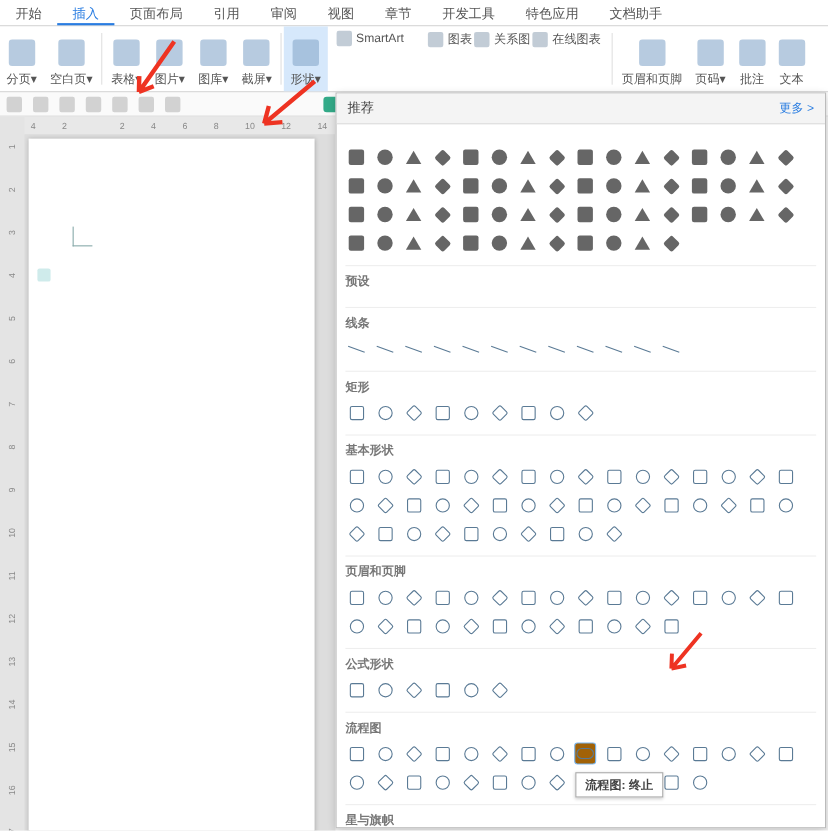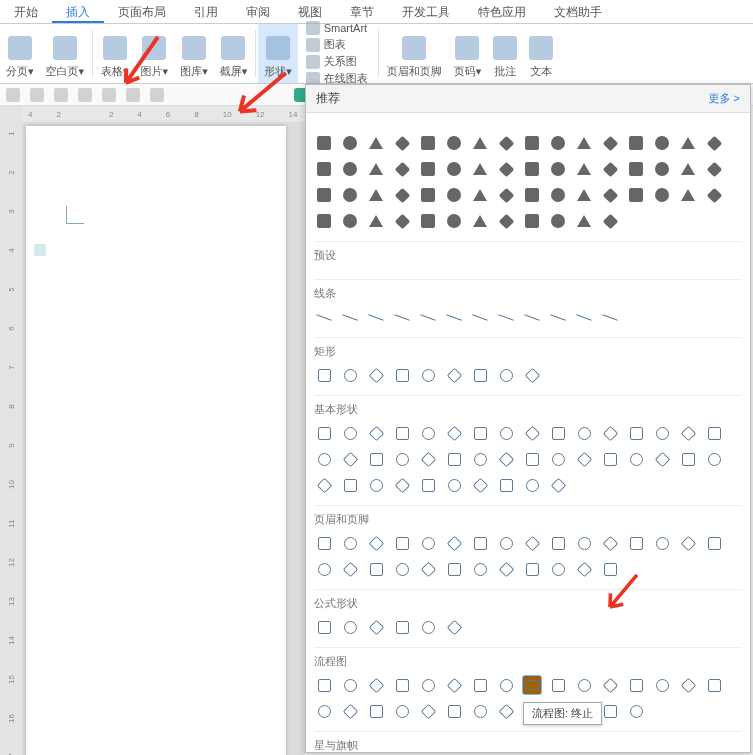--- a/index.html
+++ b/index.html
@@ -21,21 +21,21 @@
   .v-ruler { width:22px; background:#e4e4e4; font-size:8px; color:#888; display:flex; flex-direction:column; align-items:center; padding-top:8px;}
   .v-ruler span { margin:15px 0; transform:rotate(-90deg);}
   .doc-area { width:283px; position:relative; background:#ddd; }
   .h-ruler { height:16px; background:#e8e8e8; font-size:8px; color:#888; display:flex; gap:24px; padding-left:6px; align-items:center; white-space:nowrap; overflow:hidden;}
   .page { margin:4px 0 0 4px; width:260px; height:640px; background:#fff; box-shadow:0 0 4px rgba(0,0,0,.25); position:relative;}
   .page-corner { position:absolute; top:80px; left:40px; width:18px; height:18px; border-left:1px solid #8aa; border-bottom:1px solid #8aa;}
   .page-mark { position:absolute; top:118px; left:8px; width:12px;height:12px;background:#8cc;opacity:.4;border-radius:2px;}
   .shapes-panel { position:absolute; top:84px; left:305px; width:446px; height:669px; background:#fff; border:1px solid #bbb; box-shadow:0 2px 8px rgba(0,0,0,.2); font-size:12px; overflow:hidden;}
   .panel-head { display:flex; justify-content:space-between; align-items:center; padding:5px 10px; background:#f4f4f4; border-bottom:1px solid #ddd; color:#444;}
   .more { color:#2a7de1; font-size:11px; cursor:pointer;}
-  .panel-body { padding:4px 8px 4px 8px; height:640px; overflow:hidden;}
+  .panel-body { padding:4px 8px 4px 8px; height:640px; overflow:hidden;font-weight:bold;}
   .cat { margin:4px 0 2px 0; }
   .cat-title { color:#777; font-size:11px; padding:6px 0 2px 0; border-top:1px solid #eee;}
   .cat:first-child .cat-title { border-top:none;}
   .shape-grid { display:flex; flex-wrap:wrap; gap:6px 6px; padding:4px 0 6px 0;}
   .shape { width:20px; height:20px; display:flex; align-items:center; justify-content:center; cursor:pointer; position:relative;}
   .shape.hl { background:#a16207; border:1px solid #7ab6f0; border-radius:3px;}
   .s-fill { width:14px; height:14px; background:#666; border-radius:2px; }
   .s-out { width:13px; height:13px; border:1.3px solid #5a7a95; border-radius:2px; background:transparent;}
   .s-circ { border-radius:50%;}
   .s-tri { width:0;height:0;border-left:7px solid transparent;border-right:7px solid transparent;border-bottom:12px solid #666;}
@@ -90,26 +90,26 @@
     </div>
     <div class="ribbon-btn">
       <div class="ribbon-icon"></div>
       <div class="ribbon-label">截屏▾</div>
     </div>
     <div class="sep"></div>
     <div class="ribbon-btn active">
       <div class="ribbon-icon"></div>
       <div class="ribbon-label">形状▾</div>
     </div>
-    <div class="ribbon-btn" style="flex-direction: column; align-items: flex-start; justify-content: center; gap: 2px; padding: 4px 8px;">
+    <div class="ribbon-btn" style="flex-direction: row; align-items: flex-start; justify-content: center; gap: 2px; padding: 4px 8px;">
       <div style="display: flex; align-items: center; gap: 4px;">
         <div style="width: 14px; height: 14px; background: rgb(153, 170, 187); opacity: 0.6; border-radius: 2px;"></div>
         <span>SmartArt</span>
       </div>
-      <div style="display: flex; align-items: center; gap: 4px;">
+      <div style="display: flex; align-items: center; gap: 4px; margin-left: 20px;">
         <div style="width: 14px; height: 14px; background: rgb(153, 170, 187); opacity: 0.6; border-radius: 2px;"></div>
         <span>图表</span>
       </div>
       <div style="display: flex; align-items: center; gap: 4px;">
         <div style="width: 14px; height: 14px; background: rgb(153, 170, 187); opacity: 0.6; border-radius: 2px;"></div>
         <span>关系图</span>
       </div>
       <div style="display: flex; align-items: center; gap: 4px;">
         <div style="width: 14px; height: 14px; background: rgb(153, 170, 187); opacity: 0.6; border-radius: 2px;"></div>
         <span>在线图表</span>

